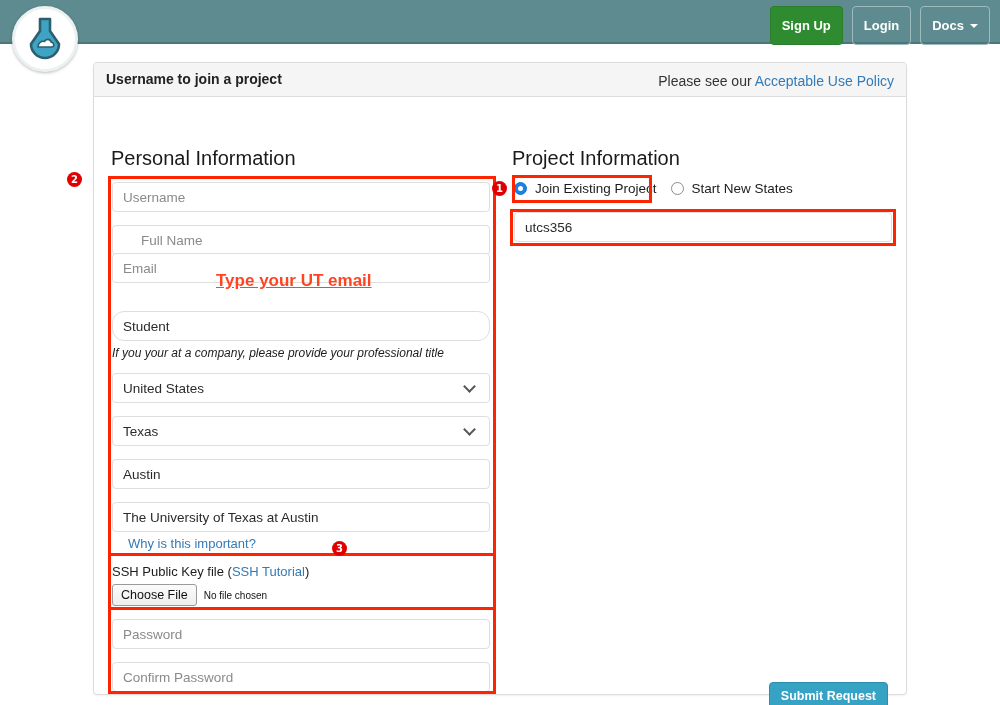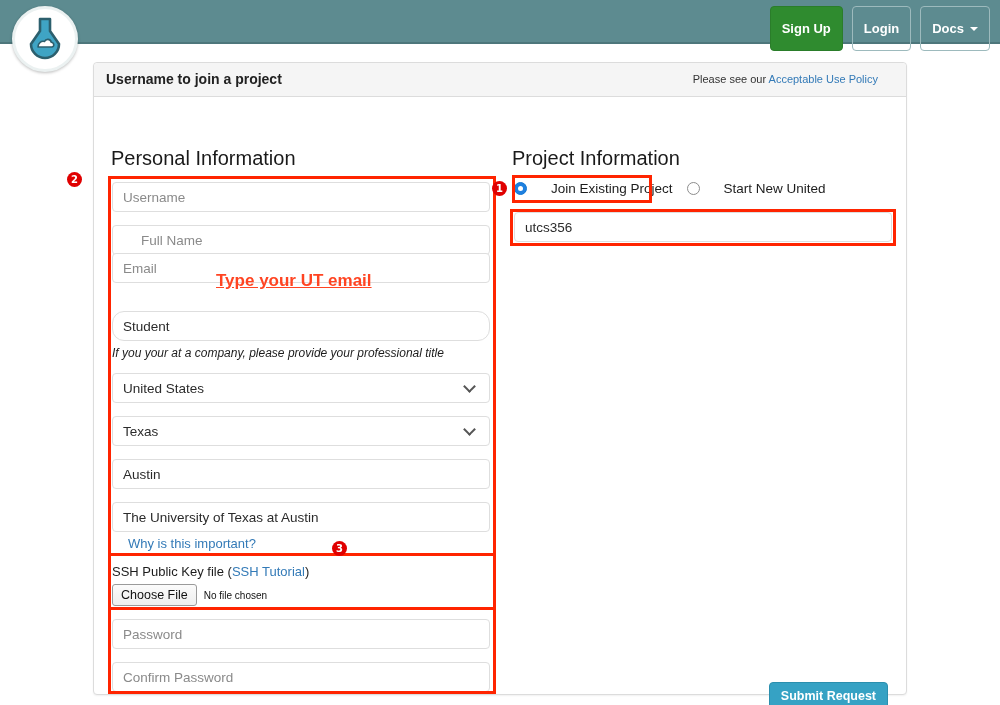--- a/index.html
+++ b/index.html
@@ -16,21 +16,21 @@
     position: absolute; left: 0; top: 0;
     width: 1000px; height: 44px;
     background: #5d8b90;
     border-bottom: 2px solid #4d767b;
   }
   .nav-actions {
     position: absolute; right: 10px; top: 6px;
     display: flex; align-items: center; gap: 9px;
   }
   .btn-nav {
-    height: 45px;
+    height: 39px;
     padding: 0 11px;
     display: flex; align-items: center; justify-content: center;
     font-size: 13px; font-weight: bold;
     color: #ffffff;
     border-radius: 4px;
     cursor: pointer;
     white-space: nowrap;
     line-height: 1;
   }
   .btn-signup {
@@ -77,22 +77,22 @@
     height: 34px;
     background: #f5f5f5;
     border-bottom: 1px solid #dcdcdc;
     border-radius: 4px 4px 0 0;
   }
   .card-title {
     position: absolute; left: 12px; top: 8px;
     font-size: 14px; font-weight: bold; color: #222;
   }
   .card-head-right {
-    position: absolute; right: 28px; top: 10px;
-    font-size: 11px; color: #333;
+    position: absolute; right: 12px; top: 10px;
+    font-size: 14px; color: #333;
   }
   .card-head-right a { color: #337ab7; text-decoration: none; }
 
   .card-body { position: relative; height: 598px; }
 
   
   .col-title {
     position: absolute;
     font-size: 20px; font-weight: normal; color: #1a1a1a;
   }
@@ -155,21 +155,21 @@
     font-family: "Liberation Sans", sans-serif;
     cursor: pointer;
   }
   .file-name { font-size: 10px; color: #111; }
 
   
   .radio-row {
     position: absolute; left: 420px; top: 84px;
     display: flex; align-items: center; gap: 14px;
   }
-  .radio-opt { display: flex; align-items: center; gap: 24px; cursor: pointer; }
+  .radio-opt { display: flex; align-items: center; gap: 8px; cursor: pointer; }
   .radio-opt span { font-size: 13.5px; color: #1c1c1c; }
   .rdo {
     width: 13px; height: 13px; border-radius: 50%;
     border: 1px solid #8d8d8d; background: #fff;
     display: inline-block; position: relative; flex: none;
   }
   .rdo.on { border-color: #1277d4; background: #1e80e0; }
   .rdo.on::after {
     content: ""; position: absolute;
     left: 3px; top: 3px; width: 5px; height: 5px;
@@ -298,21 +298,21 @@
 
     <div class="col-title" id="project-title">Project Information</div>
 
     <div class="radio-row">
       <label class="radio-opt">
         <i class="rdo on"></i>
         <span>Join Existing Project</span>
       </label>
       <label class="radio-opt">
         <i class="rdo"></i>
-        <span>Start New United</span>
+        <span>Start New States</span>
       </label>
     </div>
 
     <input class="proj-fld" value="utcs356" style="">
 
     <button class="btn-submit">Submit Request</button>
 
     <div class="anno-box" style="left:14px; top:79px;  width:388px; height:518px;"></div>
     <div class="anno-box" style="left:14px; top:456px; width:388px; height:57px;"></div>
     <div class="anno-box" style="left:418px; top:78px; width:140px; height:28px;"></div>

